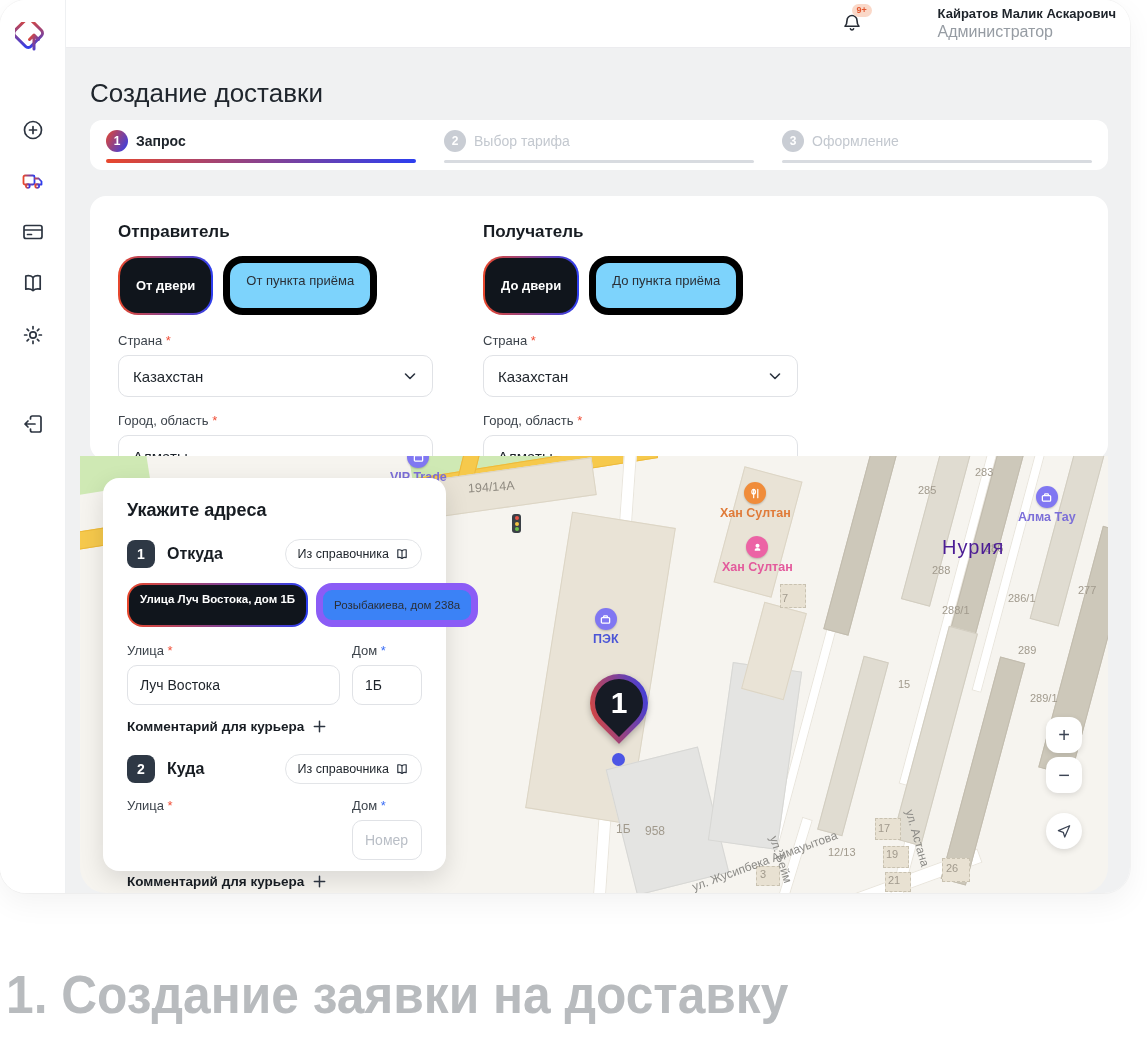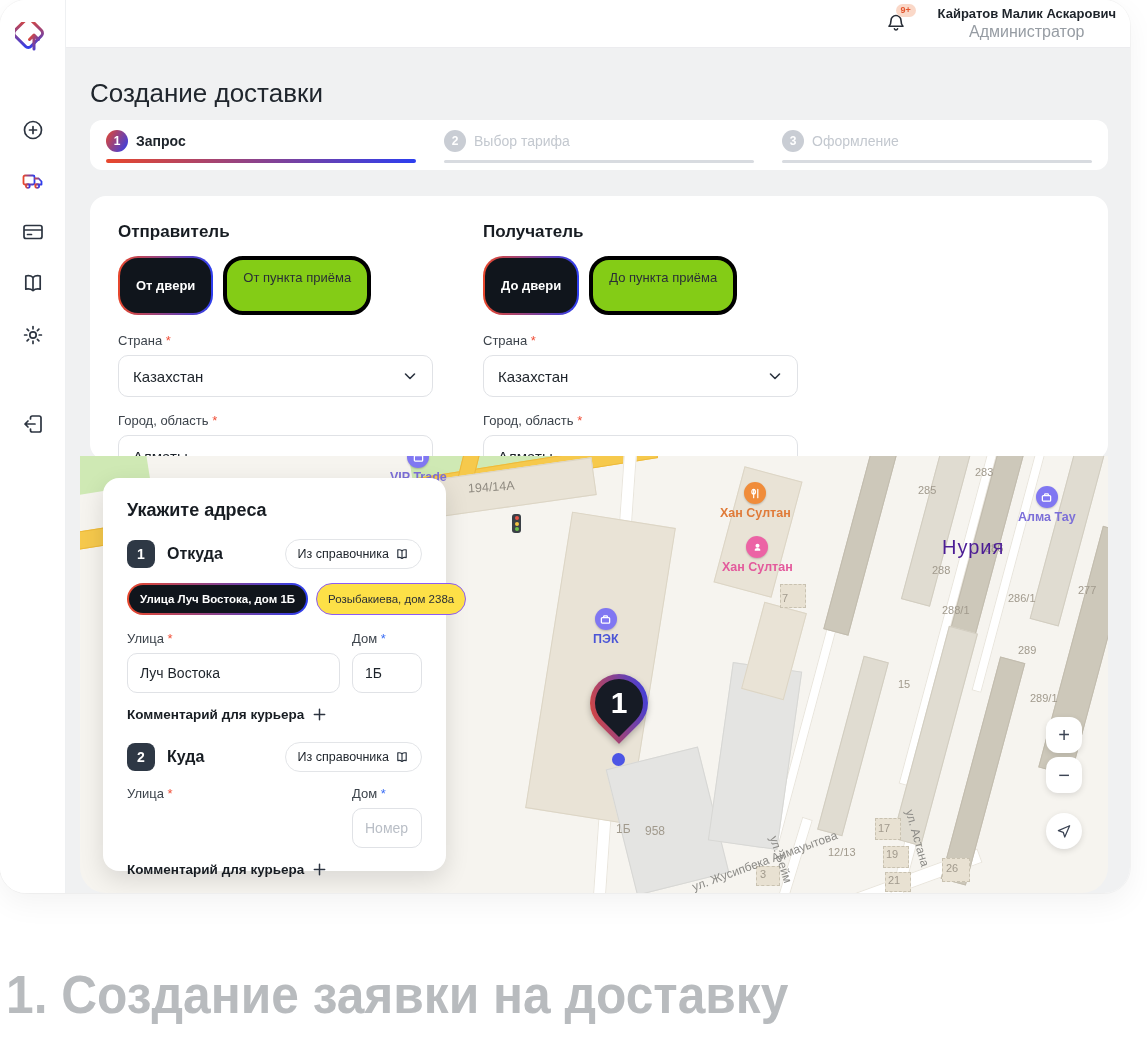--- a/index.html
+++ b/index.html
@@ -15,21 +15,21 @@
   .logo { position:absolute; left:15px; top:22px; width:38px; height:38px; }
   .side-icon { position:absolute; left:21px; width:24px; height:24px; cursor:pointer; }
 
   
   .header { position:absolute; left:66px; top:0; right:0; height:48px; background:#fff;
     border-bottom:1px solid #ececef; z-index:25; display:flex; align-items:center;
     justify-content:flex-end; padding-right:14px; }
   .bell-wrap { position:relative; width:26px; height:26px; margin-right:28px; cursor:pointer; }
   .badge { position:absolute; top:-7px; left:12px; background:#fad8c8; color:#e4562e;
     font-size:9px; font-weight:bold; padding:2px 5px; border-radius:9px; line-height:1; }
-  .user-block { text-align:center; }
+  .user-block { text-align:left;margin-left:44px; }
   .user-name { font-size:13px; font-weight:bold; color:#1d232a; }
   .user-role { font-size:16px; color:#969ca3; margin-top:2px; }
 
   
   .content { position:absolute; left:66px; top:48px; right:0; bottom:0; background:#f0f1f2; }
   .page-title { position:absolute; left:24px; top:30px; font-size:26px; font-weight:normal; color:#20262d; }
 
   .stepper { position:absolute; left:24px; top:72px; width:1018px; height:50px; background:#fff;
     border-radius:12px; display:flex; gap:28px; padding:10px 16px 0 16px; }
   .step { flex:1; }
@@ -46,21 +46,21 @@
   .step.idle .step-bar { background:#d8dbe0; height:3px; margin-top:8px; }
 
   .form-card { position:absolute; left:24px; top:148px; width:1018px; height:264px;
     background:#fff; border-radius:16px; padding:26px 28px; display:flex; gap:50px; }
   .form-col { width:315px; }
   .col-title { font-size:17px; font-weight:bold; margin-bottom:14px; color:#171c22; }
   .pill-row { display:flex; gap:10px; margin-bottom:18px; }
   .pill { font-size:13px; padding:20px 16px; border-radius:20px; cursor:pointer; white-space:nowrap; }
   .pill.active { color:#fff; font-weight:bold; border:2px solid transparent;
     background:linear-gradient(#10151c,#10151c) padding-box, linear-gradient(90deg,#e8472c,#2c3ef0) border-box; }
-  .pill.idle { background:#84cc16; border:4px solid #000000; color:#2a2f36; padding:10px 16px; }
+  .pill.idle { background:#7dd3fc; border:7px solid #000000; color:#2a2f36; padding:10px 16px; }
   .f-label { font-size:13px; color:#3c434b; margin-bottom:7px; }
   .req-r { color:#f04f38; } .req-b { color:#3b6ef5; }
   .select-box { height:42px; border:1px solid #e0e2e6; border-radius:10px; display:flex;
     align-items:center; justify-content:space-between; padding:0 14px; font-size:15px;
     margin-bottom:16px; cursor:pointer; background:#fff; }
   .text-input { width:100%; height:42px; border:1px solid #e0e2e6; border-radius:10px;
     padding:0 14px; font-size:15px; color:#1d232a; outline:none; background:#fff;
     font-family:inherit; }
   .text-input::placeholder { color:#b9bec6; }
   .links-row { display:flex; gap:18px; margin-top:12px; }
@@ -107,21 +107,21 @@
   .sec-badge { width:28px; height:28px; border-radius:8px; background:#2e3845; color:#fff;
     font-size:14px; font-weight:bold; display:flex; align-items:center; justify-content:center;
     margin-right:12px; }
   .sec-label { font-size:16px; font-weight:bold; color:#171c22; flex:1; }
   .dir-btn { display:flex; align-items:center; gap:6px; border:1px solid #e3e5e8; border-radius:17px;
     padding:7px 12px; font-size:12.5px; color:#1d232a; cursor:pointer; background:#fff; }
   .chip-row { display:flex; gap:8px; margin-bottom:16px; }
   .chip { font-size:11.5px; padding:8px 11px; border-radius:16px; white-space:nowrap; cursor:pointer; }
   .chip.active { color:#fff; font-weight:bold; border:2px solid transparent;
     background:linear-gradient(#10151c,#10151c) padding-box, linear-gradient(90deg,#e8472c,#2c3ef0) border-box; }
-  .chip.idle { background:#fde047; border:1px solid #8b5cf6; color:#2a2f36; padding:9px 11px; }
+  .chip.idle { background:#3b82f6; border:7px solid #8b5cf6; color:#2a2f36; padding:9px 11px; }
   .field-row { display:flex; gap:12px; margin-bottom:14px; }
   .field-street { flex:1; } .field-house { width:70px; }
   .addr-card .text-input { height:40px; font-size:14px; padding:0 12px; }
   .comment-row { display:flex; align-items:center; gap:8px; font-size:13.5px; font-weight:bold;
     color:#171c22; cursor:pointer; margin-bottom:20px; }
 
   .caption { position:absolute; left:6px; top:963px; font-size:54px; font-weight:bold;
     color:#b8bbbe; transform:scaleX(.92); transform-origin:left; white-space:nowrap; }
 
   svg { display:block; }

